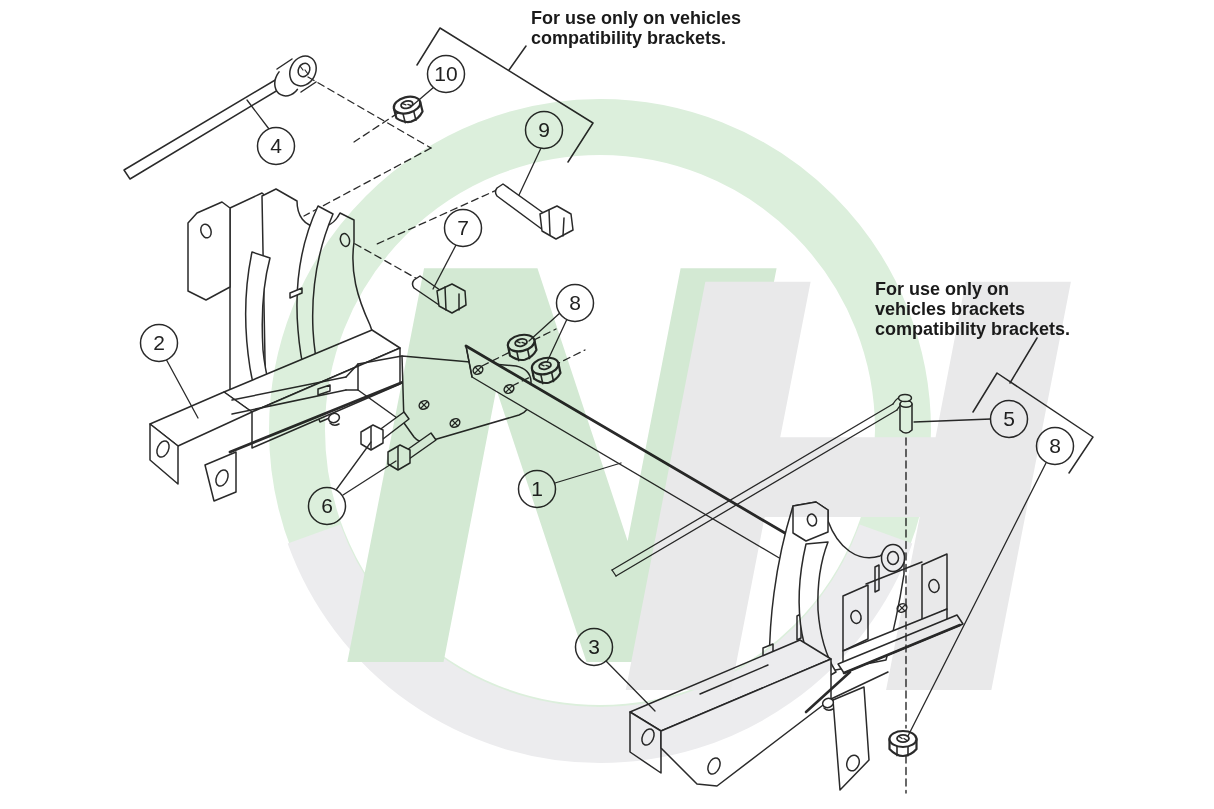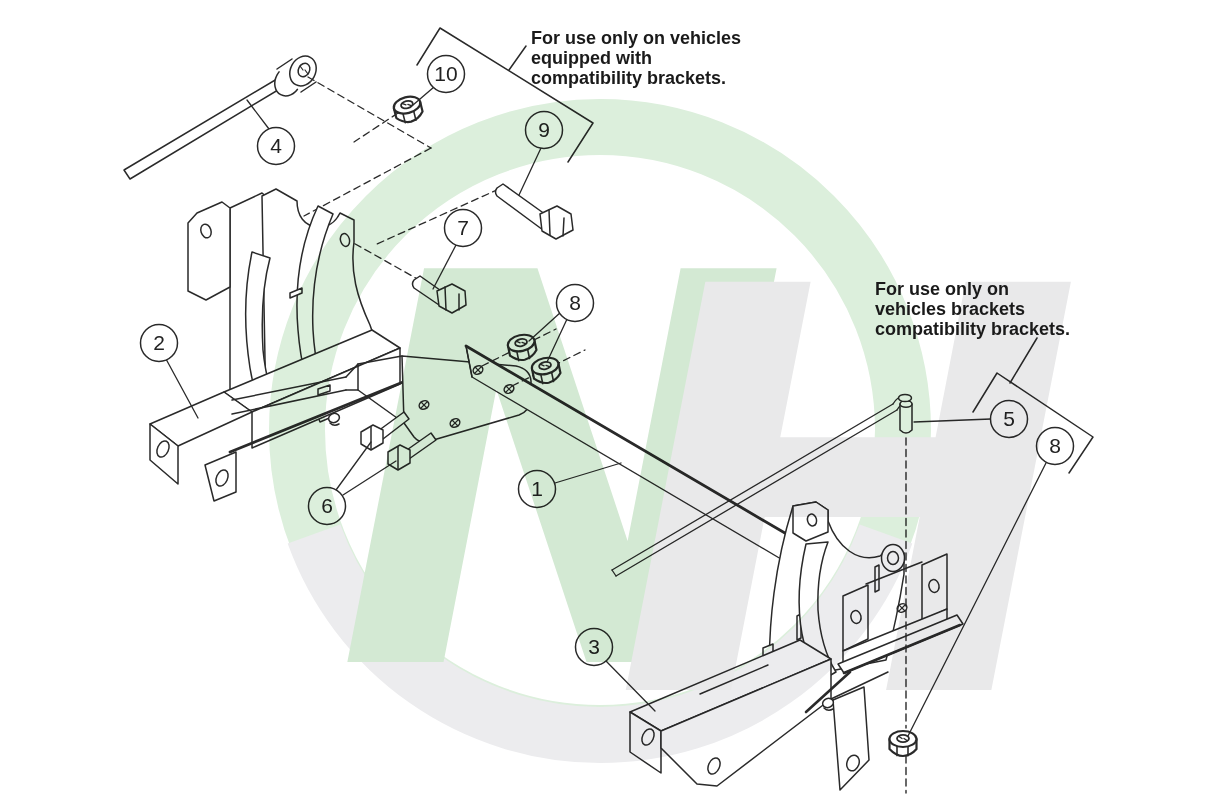--- a/index.html
+++ b/index.html
@@ -268,23 +268,22 @@
   </g>
 
   <g class="wm">
     <circle cx="600" cy="430" r="303" fill="none" stroke="#dcefdc" stroke-width="56"></circle>
     <path d="M886,534 A304,304 0 0 1 314,534" fill="none" stroke="#ececee" stroke-width="56"></path>
     <text class="wm-letter" x="336" y="662" font-size="540" fill="#d3e9d3">N</text>
     <text class="wm-letter" x="614" y="690" font-size="560" fill="#e9e9ea">H</text>
   </g>
 </svg>
 
-  <div class="note" style="left:531px;top:8px;margin-top:20px;">
+  <div class="note" style="left:531px;top:8px;">
     <span>For use only on vehicles</span>
-    <span>equipped with</span>
     <span>compatibility brackets.</span>
   </div>
   <div class="note" style="left:875px;top:267px;margin-top:12px;">
     <span>For use only on</span>
     <span>vehicles brackets</span>
     <span>compatibility brackets.</span>
   </div>
 </div>
 
 </body></html>

